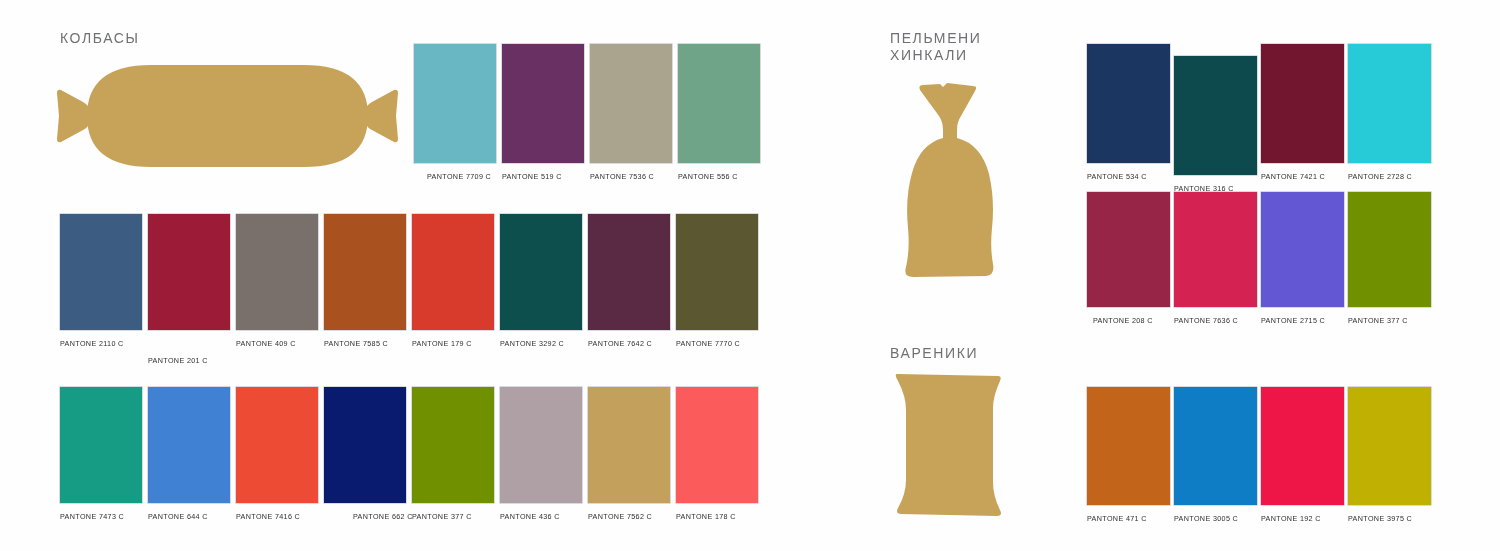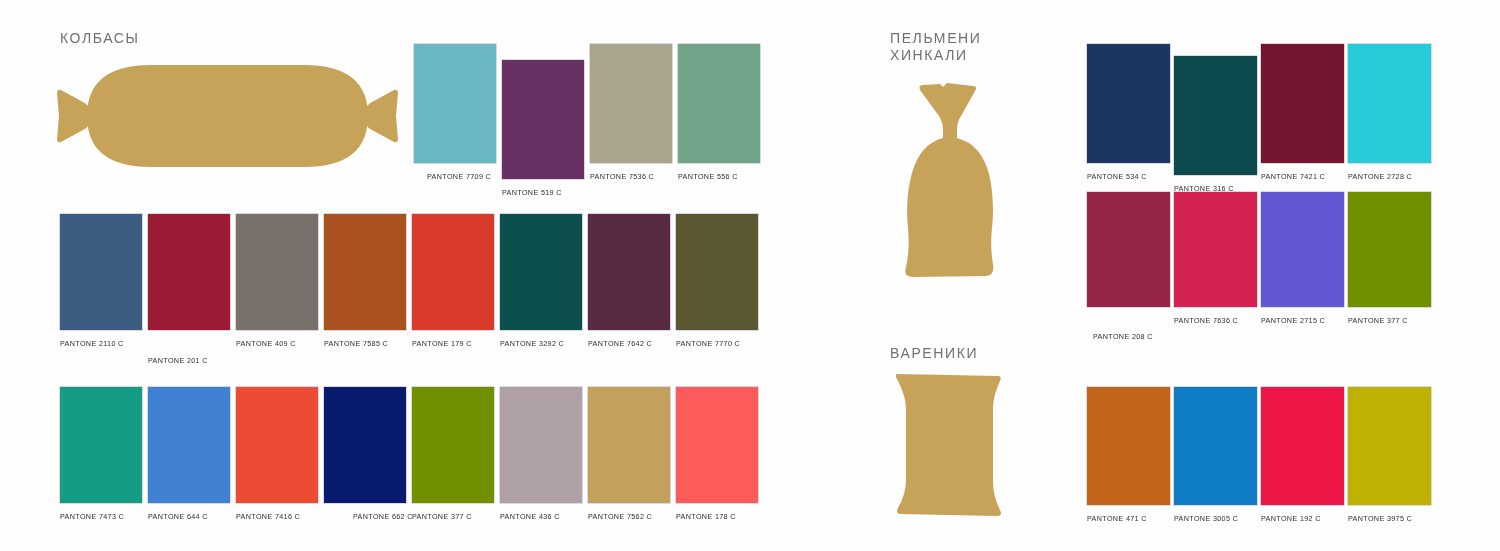--- a/index.html
+++ b/index.html
@@ -73,21 +73,21 @@
         <path d="M96 5 L249 5 Q313 5 313 56 Q313 107 249 107 L96 107 Q32 107 32 56 Q32 5 96 5 Z"></path>
       </g>
     </svg>
   </div>
 
   <div class="swatch-group" id="kolbasy-row-1" style="left:414px; top:44px;">
       <div class="swatch-cell" style="left: 0px; top: 0px; width: 82px; height: 140px;">
         <div class="swatch-chip" title="PANTONE 7709 C" style="width: 82px; height: 119px; background: rgb(104, 183, 195);"></div>
         <div class="swatch-label" style="top: 128px; padding-left: 13px;">PANTONE 7709 C</div>
       </div>
-      <div class="swatch-cell" style="left: 88px; top: 0px; width: 82px; height: 140px; margin-top: 16px;">
+      <div class="swatch-cell" style="left: 88px; top: 0px; width: 82px; height: 140px;">
         <div class="swatch-chip" title="PANTONE 519 C" style="width: 82px; height: 119px; background: rgb(105, 48, 99);"></div>
         <div class="swatch-label" style="top: 128px;">PANTONE 519 C</div>
       </div>
       <div class="swatch-cell" style="left: 176px; top: 0px; width: 74px; height: 140px;">
         <div class="swatch-chip" title="PANTONE 7536 C" style="width: 82px; height: 119px; background: rgb(170, 163, 141);"></div>
         <div class="swatch-label" style="top: 128px;">PANTONE 7536 C</div>
       </div>
       <div class="swatch-cell" style="left: 264px; top: 0px; width: 82px; height: 140px;">
         <div class="swatch-chip" title="PANTONE 556 C" style="width: 82px; height: 119px; background: rgb(112, 164, 137);"></div>
         <div class="swatch-label" style="top: 128px;">PANTONE 556 C</div>
@@ -188,21 +188,21 @@
       </div>
       <div class="swatch-cell" style="left: 261px; top: 0px; width: 83px; height: 140px;">
         <div class="swatch-chip" title="PANTONE 2728 C" style="width: 83px; height: 119px; background: rgb(39, 203, 216);"></div>
         <div class="swatch-label" style="top: 128px;">PANTONE 2728 C</div>
       </div>
     </div>
 
   <div class="swatch-group" id="pelmeni-row-2" style="left:1087px; top:192px;">
       <div class="swatch-cell" style="left: 0px; top: 0px; width: 83px; height: 136px;">
         <div class="swatch-chip" title="PANTONE 208 C" style="width: 83px; height: 115px; background: rgb(150, 37, 71);"></div>
-        <div class="swatch-label" style="top: 140px; padding-left: 6px;">PANTONE 208 C</div>
+        <div class="swatch-label" style="top: 124px; padding-left: 6px;">PANTONE 208 C</div>
       </div>
       <div class="swatch-cell" style="left: 87px; top: 0px; width: 83px; height: 136px;">
         <div class="swatch-chip" title="PANTONE 7636 C" style="width: 83px; height: 115px; background: rgb(212, 34, 82);"></div>
         <div class="swatch-label" style="top: 124px;">PANTONE 7636 C</div>
       </div>
       <div class="swatch-cell" style="left: 174px; top: 0px; width: 83px; height: 136px;">
         <div class="swatch-chip" title="PANTONE 2715 C" style="width: 83px; height: 115px; background: rgb(99, 87, 212);"></div>
         <div class="swatch-label" style="top: 124px;">PANTONE 2715 C</div>
       </div>
       <div class="swatch-cell" style="left: 261px; top: 0px; width: 83px; height: 136px;">

